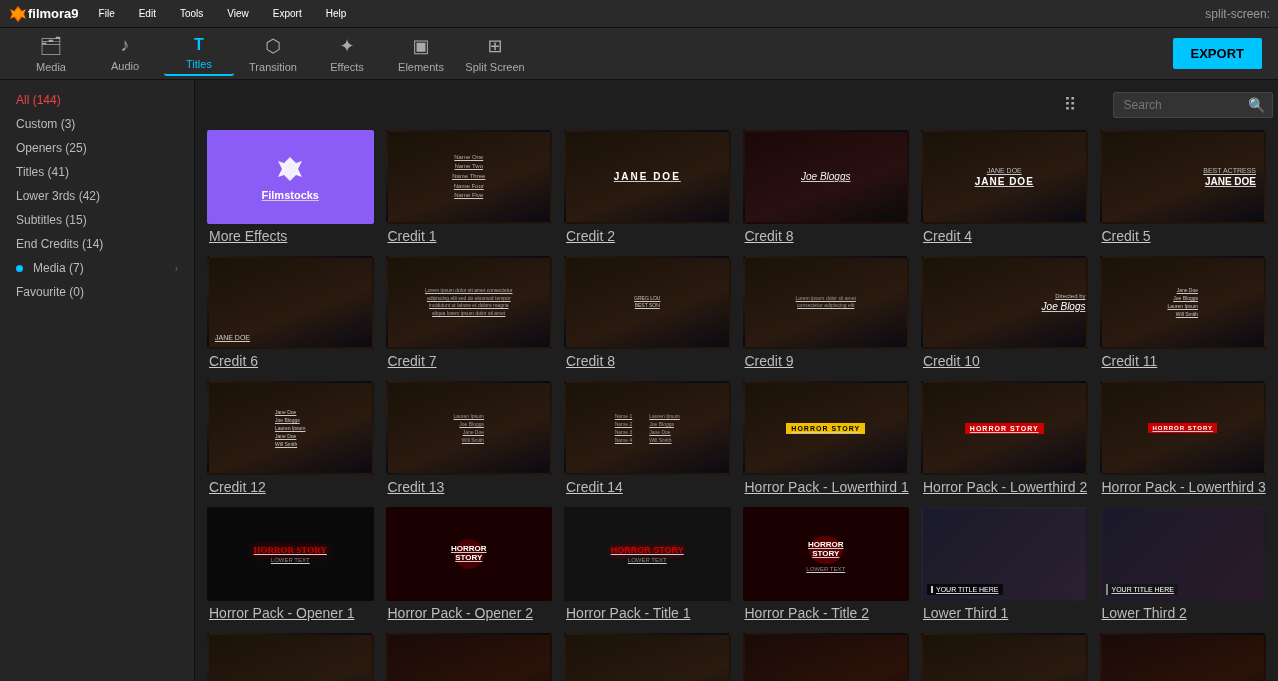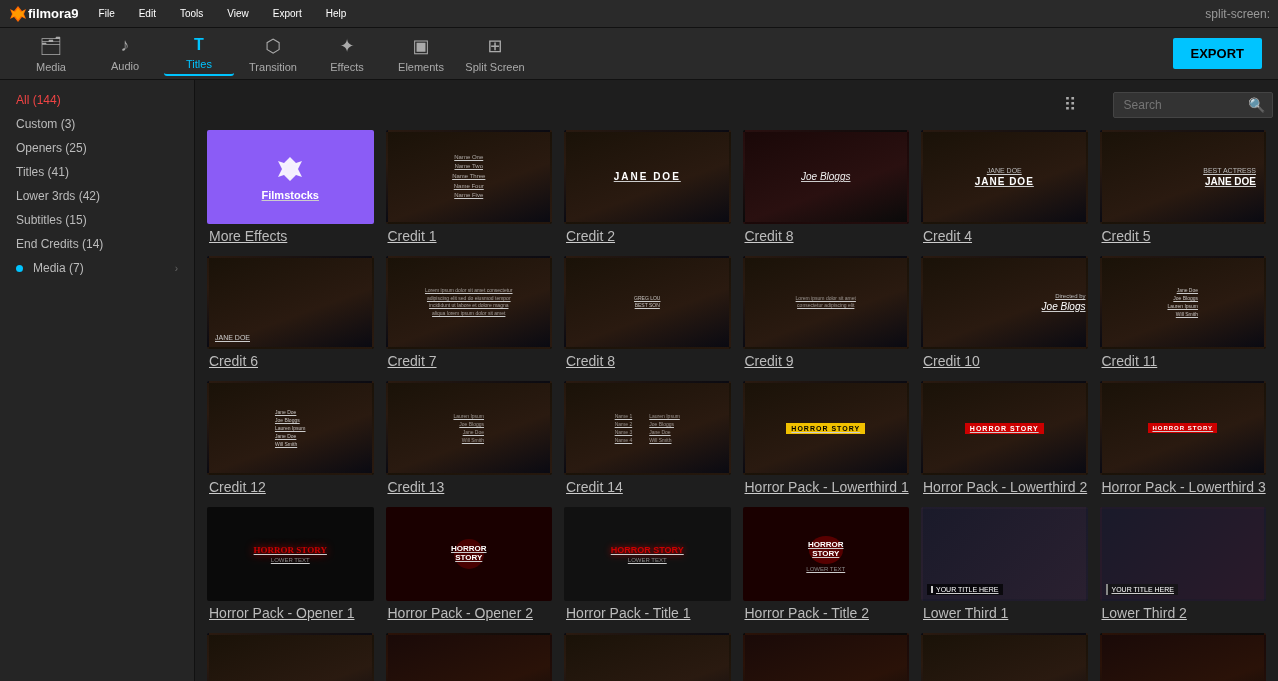--- a/index.html
+++ b/index.html
@@ -144,20 +144,23 @@
     <div class="sidebar-item">
       <span>End Credits (14)</span>
     </div>
     <div class="sidebar-item">
       <span style="display:flex;align-items:center;gap:4px;">
         <span class="sidebar-dot"></span>
         <span>Media (7)</span>
       </span>
       <span class="sidebar-arrow">›</span>
     </div>
+    <div class="sidebar-item">
+      <span>Favourite (0)</span>
+    </div>
   </div>
 
   <div class="content scrollbar-style">
     <div class="content-header">
       <span class="grid-toggle">⠿</span>
       <div style="position:relative;display:flex;align-items:center;padding-left:28px;">
         <input class="search-box" type="text" placeholder="Search" style="">
         <span class="search-icon-btn">🔍</span>
       </div>
     </div>

